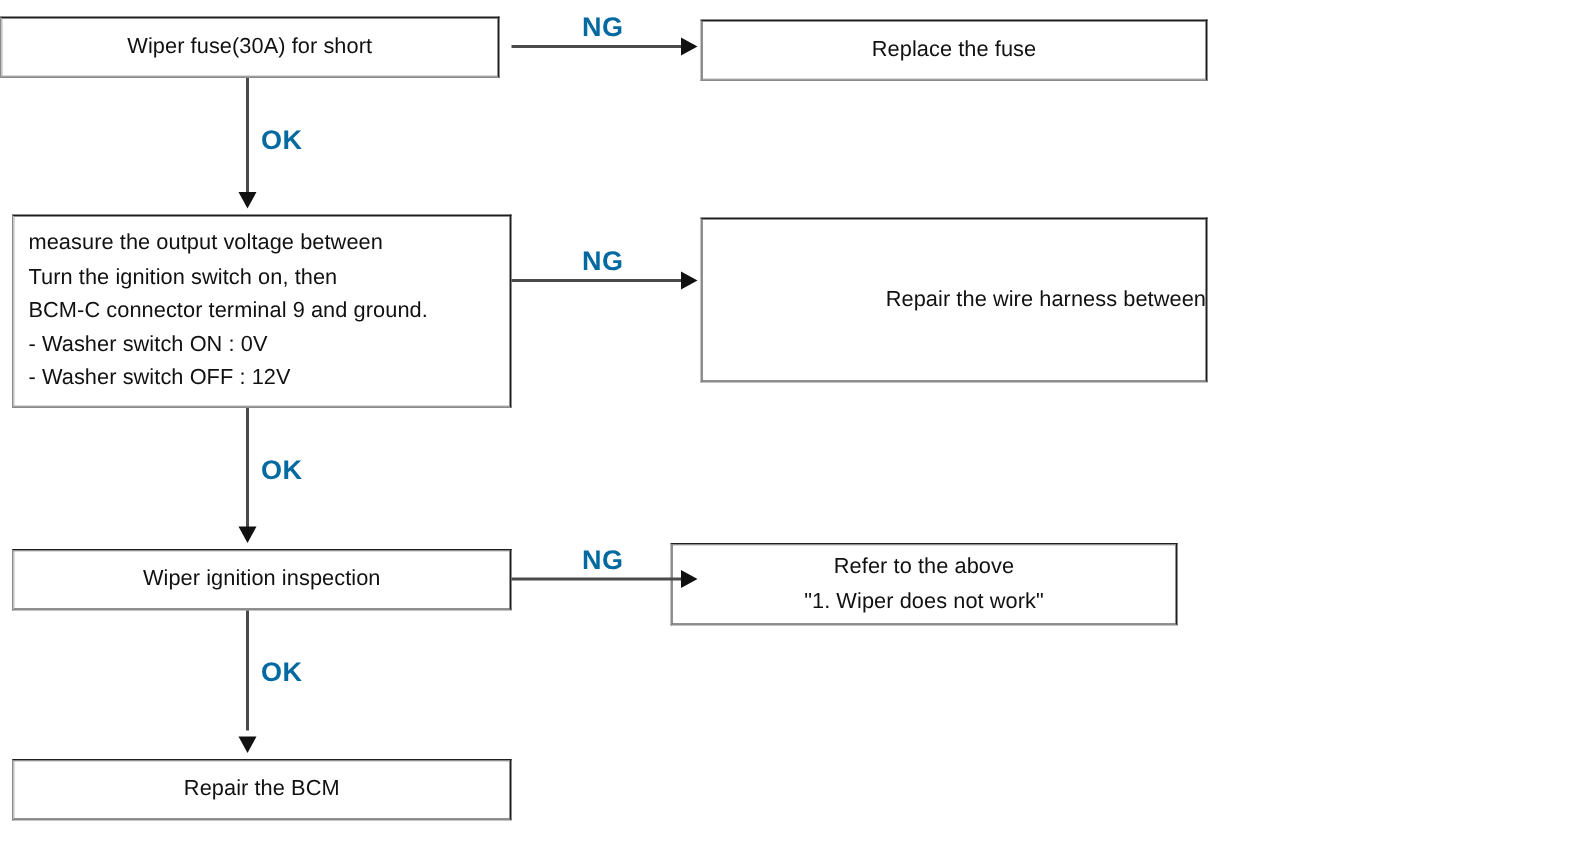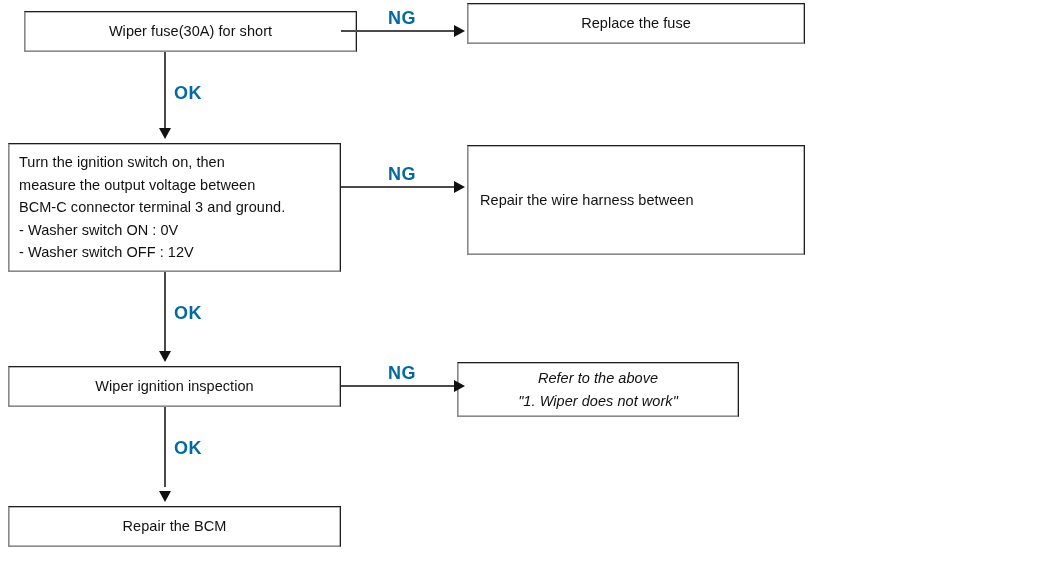--- a/index.html
+++ b/index.html
@@ -37,21 +37,21 @@
   }
   .node .inner {
     position: absolute;
     left: 0; right: 0; top: 0; bottom: 0;
     display: flex;
     flex-direction: column;
     justify-content: center;
   }
   .node.center .inner { align-items: center; text-align: center; }
   .node.left .inner   { align-items: flex-start; text-align: left; padding-left: 10px; }
-  .node.left-pad .inner { align-items: flex-start; text-align: left; padding-left: 12px; }
+  .node.left-pad .inner { align-items: flex-end; text-align: left; padding-left: 12px; }
   .node .line { white-space: pre; display: block; }
 
   
   .vline {
     position: absolute;
     width: 2px;
     background: #4a4a4a;
   }
   .hline {
     position: absolute;
@@ -81,45 +81,45 @@
     color: #0369a1;
     letter-spacing: 0.4px;
     white-space: pre;
   }
 </style>
 </head>
 <body>
 
 <div id="canvas">
 
-  <div class="node center" style="left:24px; top:11px; width:333px; height:41px;">
+  <div class="node center" style="left:0; top:11px; width:333px; height:41px;">
     <div class="inner">
       <span class="line">Wiper fuse(30A) for short</span>
     </div>
   </div>
 
-  <div class="node center" style="left:467px; top:3px; width:338px; height:41px;">
+  <div class="node center" style="left:467px; top:13px; width:338px; height:41px;">
     <div class="inner">
       <span class="line">Replace the fuse</span>
     </div>
   </div>
 
   <div class="hline" style="left:341px; top:30px; width:115px;"></div>
   <div class="arrow-right" style="left:454px; top:25px;"></div>
   <div class="elabel" style="left:388px; top:8px;">NG</div>
 
   <div class="vline" style="left:164px; top:52px; height:78px;"></div>
   <div class="arrow-down" style="left:159px; top:128px;"></div>
   <div class="elabel" style="left:174px; top:83px;">OK</div>
 
   <div class="node left" style="left:8px; top:143px; width:333px; height:129px;">
     <div class="inner">
+      <span class="line">measure the output voltage between</span>
       <span class="line">Turn the ignition switch on, then</span>
-      <span class="line">measure the output voltage between</span>
-      <span class="line">BCM-C connector terminal 3 and ground.</span>
+      <span class="line">BCM-C connector terminal 9 and ground.</span>
       <span class="line">- Washer switch ON : 0V</span>
       <span class="line">- Washer switch OFF : 12V</span>
     </div>
   </div>
 
   <div class="node left-pad" style="left:467px; top:145px; width:338px; height:110px;">
     <div class="inner">
       <span class="line">Repair the wire harness between</span>
     </div>
   </div>
@@ -131,21 +131,21 @@
   <div class="vline" style="left:164px; top:272px; height:80px;"></div>
   <div class="arrow-down" style="left:159px; top:351px;"></div>
   <div class="elabel" style="left:174px; top:303px;">OK</div>
 
   <div class="node center" style="left:8px; top:366px; width:333px; height:41px;">
     <div class="inner">
       <span class="line">Wiper ignition inspection</span>
     </div>
   </div>
 
-  <div class="node center" style="left:457px; top:362px; width:282px; height:55px;font-style:italic;">
+  <div class="node center" style="left:447px; top:362px; width:338px; height:55px;">
     <div class="inner">
       <span class="line">Refer to the above</span>
       <span class="line">"1. Wiper does not work"</span>
     </div>
   </div>
 
   <div class="hline" style="left:341px; top:385px; width:115px;"></div>
   <div class="arrow-right" style="left:454px; top:380px;"></div>
   <div class="elabel" style="left:388px; top:363px;">NG</div>
 

